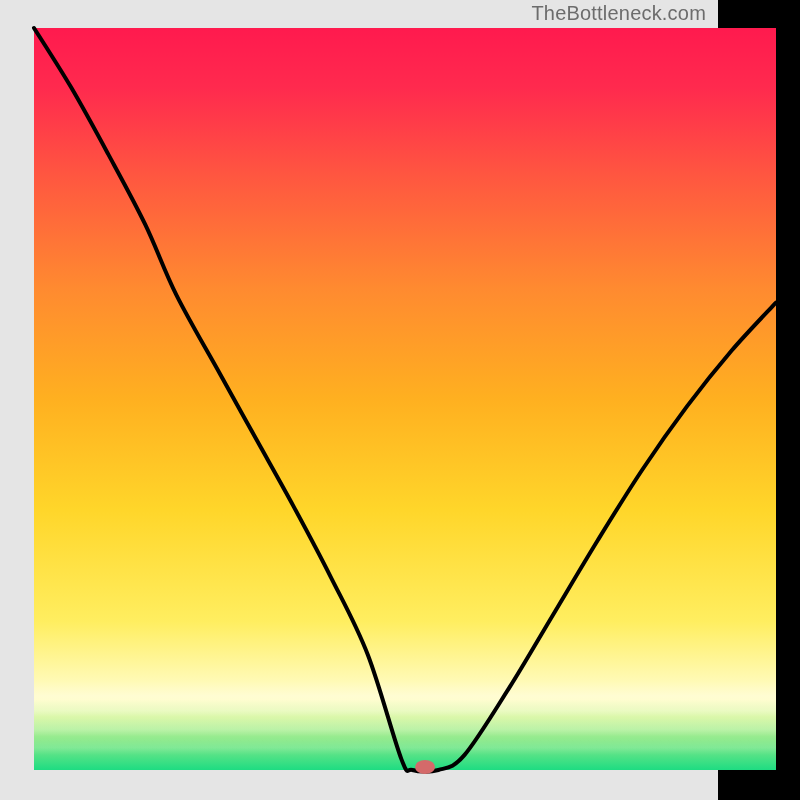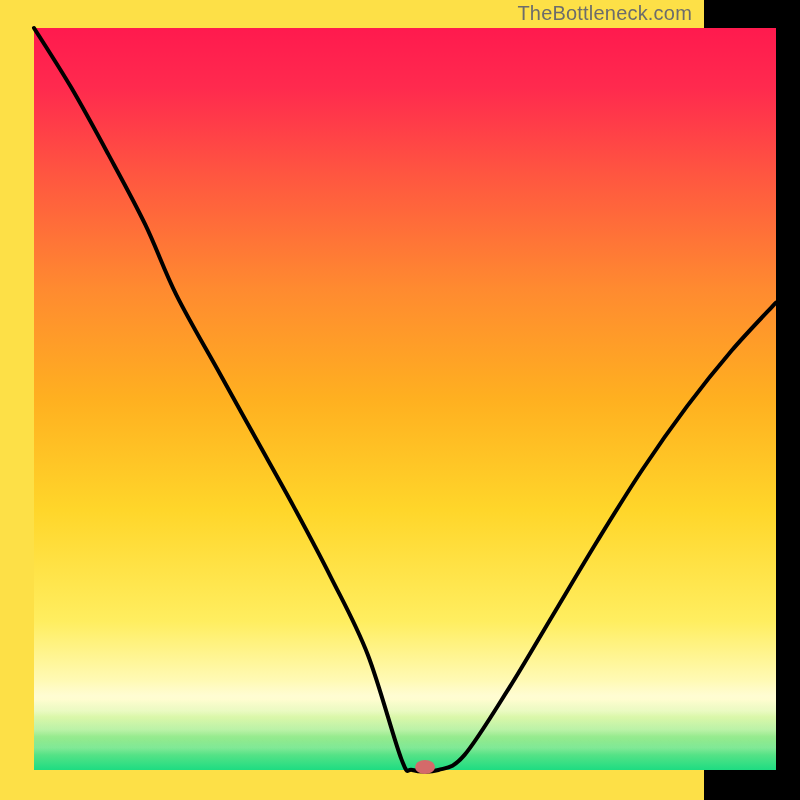--- a/index.html
+++ b/index.html
@@ -7,21 +7,22 @@
     padding: 0;
     width: 800px;
     height: 800px;
     background: #000;
     overflow: hidden;
   }
   .wrap {
     position: relative;
     width: 704px;
     height: 800px;
-    background: #fde047;
+    background: #e5e5e5;
+    padding-left: 14px;
   }
   .watermark {
     position: absolute;
     top: 2px;
     right: 12px;
     font-family: Arial, Helvetica, sans-serif;
     font-size: 20px;
     font-weight: 500;
     color: #6c6c6c;
     letter-spacing: 0.2px;

